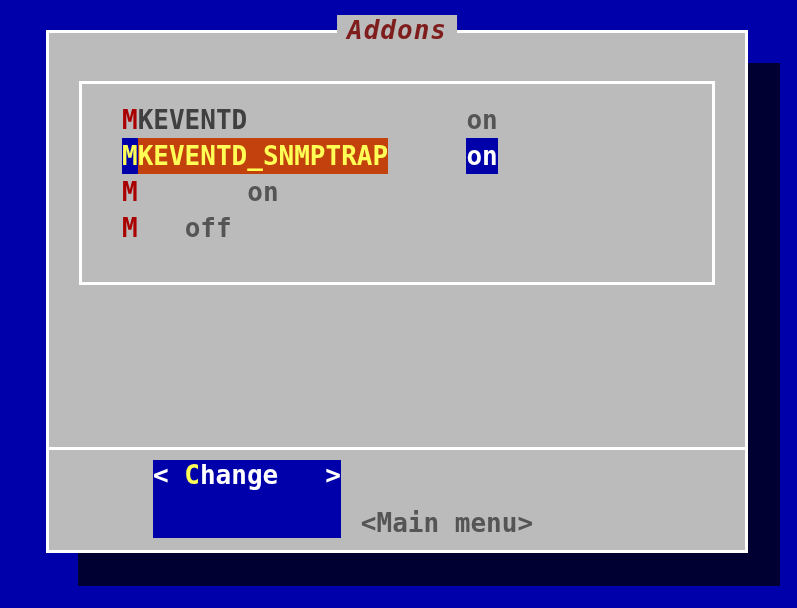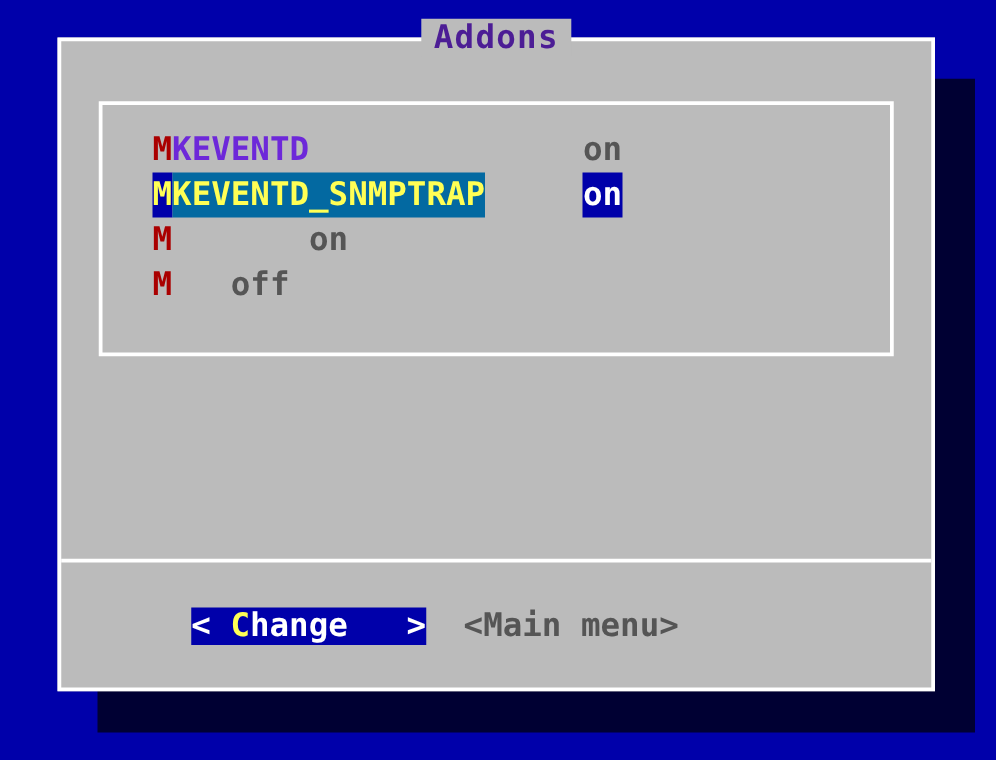--- a/index.html
+++ b/index.html
@@ -33,86 +33,88 @@
       height: 523px;
       background: #bbbbbb;
       border: 3px solid #ffffff;
     }
     .title {
       position: absolute;
       top: -18px;
       left: 50%;
       transform: translateX(-50%);
       background: #bbbbbb;
-      color: #4c1d95;
+      color: #7f1d1d;
       padding: 0 10px;
       letter-spacing: 1px;
+      font-style: italic;
     }
     .inner-box {
       position: absolute;
       left: 30px;
       top: 48px;
       width: 636px;
       height: 204px;
       border: 3px solid #ffffff;
       padding: 18px 40px;
     }
     .item {
       display: flex;
       line-height: 36px;
       white-space: pre;
     }
     .hotkey {
       color: #aa0000;
     }
     .label {
-      color: #6d28d9;
+      color: #404040;
     }
     .status {
       color: #555555;
     }
     .selected .hotkey {
       background: #0000aa;
       color: #ffff55;
     }
     .selected .label {
-      background: #0369a1;
+      background: #c2410c;
       color: #ffff55;
     }
     .selected .status {
       background: #0000aa;
       color: #ffffff;
     }
     .divider {
       position: absolute;
       left: 0;
       right: 0;
       bottom: 100px;
       border-top: 3px solid #ffffff;
     }
     .buttons {
       position: absolute;
-      bottom: 34px;
+      bottom: 12px;
       left: 60px;
       display: flex;
-      gap: 30px;
+      gap: 20px;
       padding-left: 44px;
     }
     .btn {
       white-space: pre;
     }
     .btn-selected {
       background: #0000aa;
       color: #ffffff;
     }
     .btn-selected .btn-hotkey {
       color: #ffff55;
     }
     .btn-normal {
       color: #555555;
+      margin-top: 48px;
     }
   </style>
 </head>
 <body>
 
 <div class="shadow"></div>
 
 <div class="dialog">
   <div class="title">Addons</div>
 

